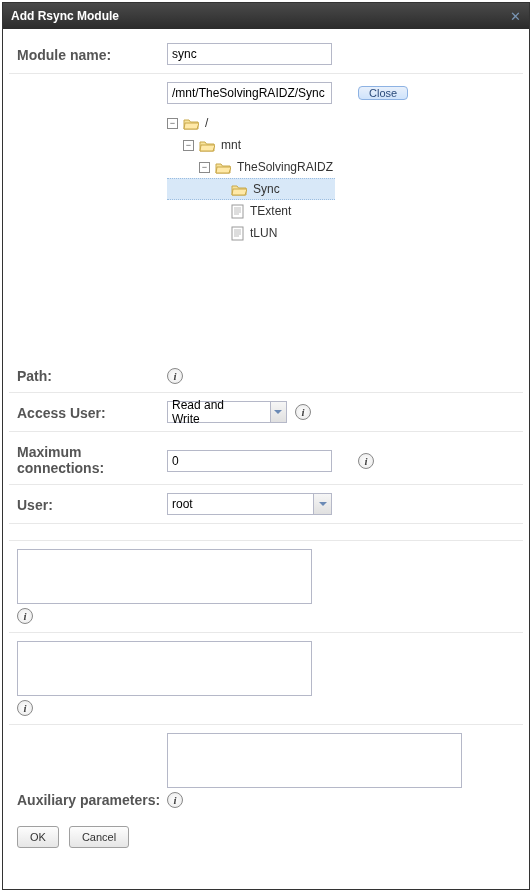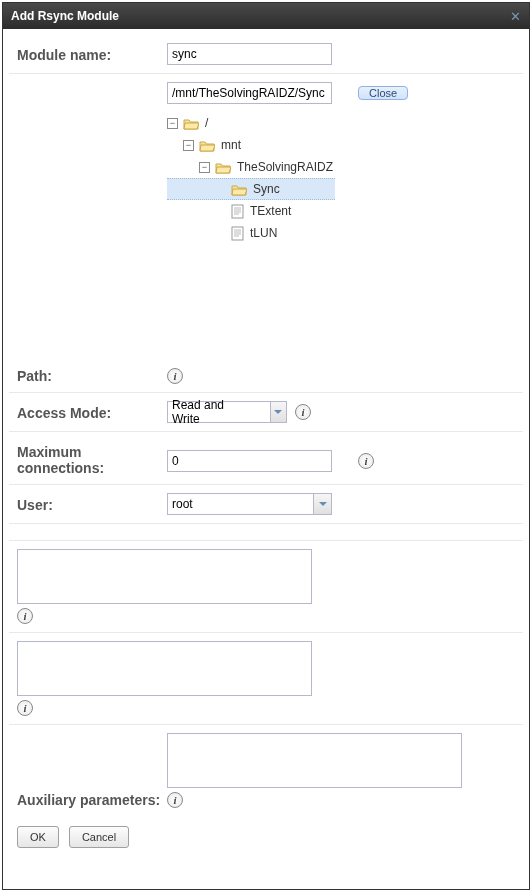--- a/index.html
+++ b/index.html
@@ -160,21 +160,21 @@
             <span class="tree-label">tLUN</span>
           </div>
 
           <div style="height:120px;"></div>
         </div>
         <span class="info-icon info-below">i</span>
       </div>
     </div>
 
     <div class="row">
-      <div class="label">Access Mode:</div>
+      <div class="label">Access User:</div>
       <div class="field">
         <div class="field-line">
           <div class="select narrow">
             <span>Read and Write</span>
             <div class="arrow">
                 <span></span>
               </div>
           </div>
           <span class="info-icon">i</span>
         </div>

